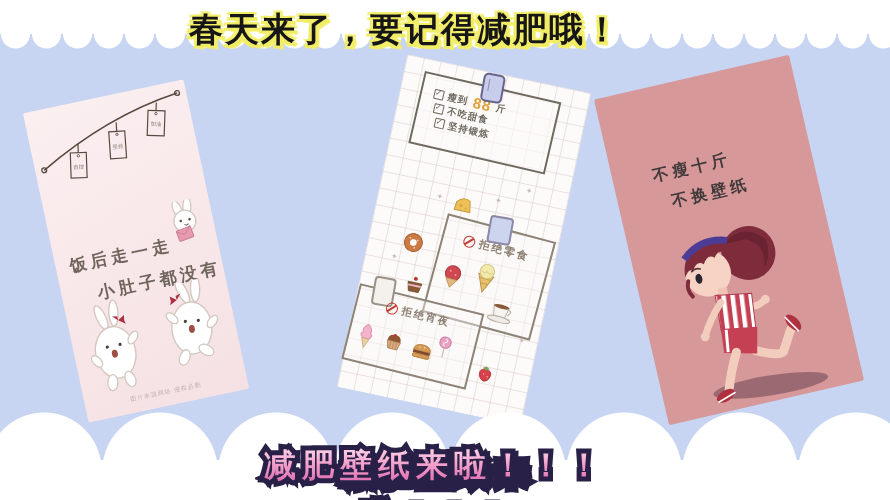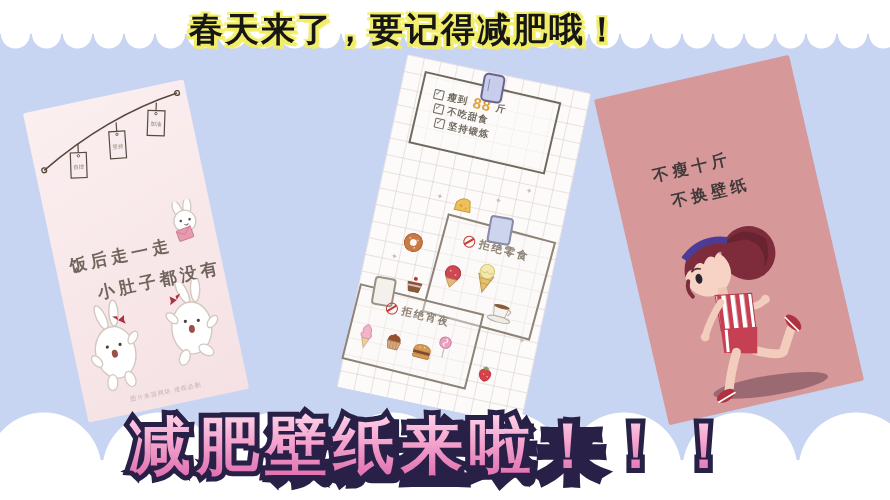--- a/index.html
+++ b/index.html
@@ -16,21 +16,21 @@
     text-shadow:0 3px 0 #f2ed66,3px 3px 0 #f2ed66,-3px 3px 0 #f2ed66,0 -2px 0 #f2ed66,
       3px -2px 0 rgba(242,237,102,.85),-3px -2px 0 rgba(242,237,102,.85),4px 4px 0 rgba(242,237,102,.8);}
 
   
   .bottom-clouds{position:absolute;bottom:38px;left:-14px;width:920px;height:62px;z-index:4;
     background-image:radial-gradient(circle 58px at 50% 70px,#fff 57px,rgba(255,255,255,0) 58px);
     background-size:116px 62px;background-repeat:repeat-x;}
   .bottom-band{position:absolute;bottom:0;left:0;width:100%;height:40px;background:#fff;z-index:4;}
 
   .banner{position:absolute;bottom:12px;left:0;width:100%;text-align:center;z-index:6;
-    font-size:62px;font-weight:bold;letter-spacing:6px;}
+    font-size:32px;font-weight:bold;letter-spacing:6px;}
   .banner-inner{position:relative;display:inline-block;transform:translateX(-10px);}
   .banner-shadow{position:absolute;left:7px;top:7px;color:#282046;-webkit-text-stroke:10px #282046;z-index:1;}
   .banner-stroke{position:absolute;left:0;top:0;color:#282046;-webkit-text-stroke:10px #282046;z-index:2;}
   .banner-fill{position:relative;z-index:3;color:transparent;
     background:linear-gradient(180deg,#ffd7ea 0%,#f3a0cc 48%,#dd6cae 100%);
     -webkit-background-clip:text;background-clip:text;}
 
   
   .card{position:absolute;border-radius:2px;z-index:2;}
   .card-left{left:54px;top:93px;width:164px;height:316px;transform:rotate(-12deg);

